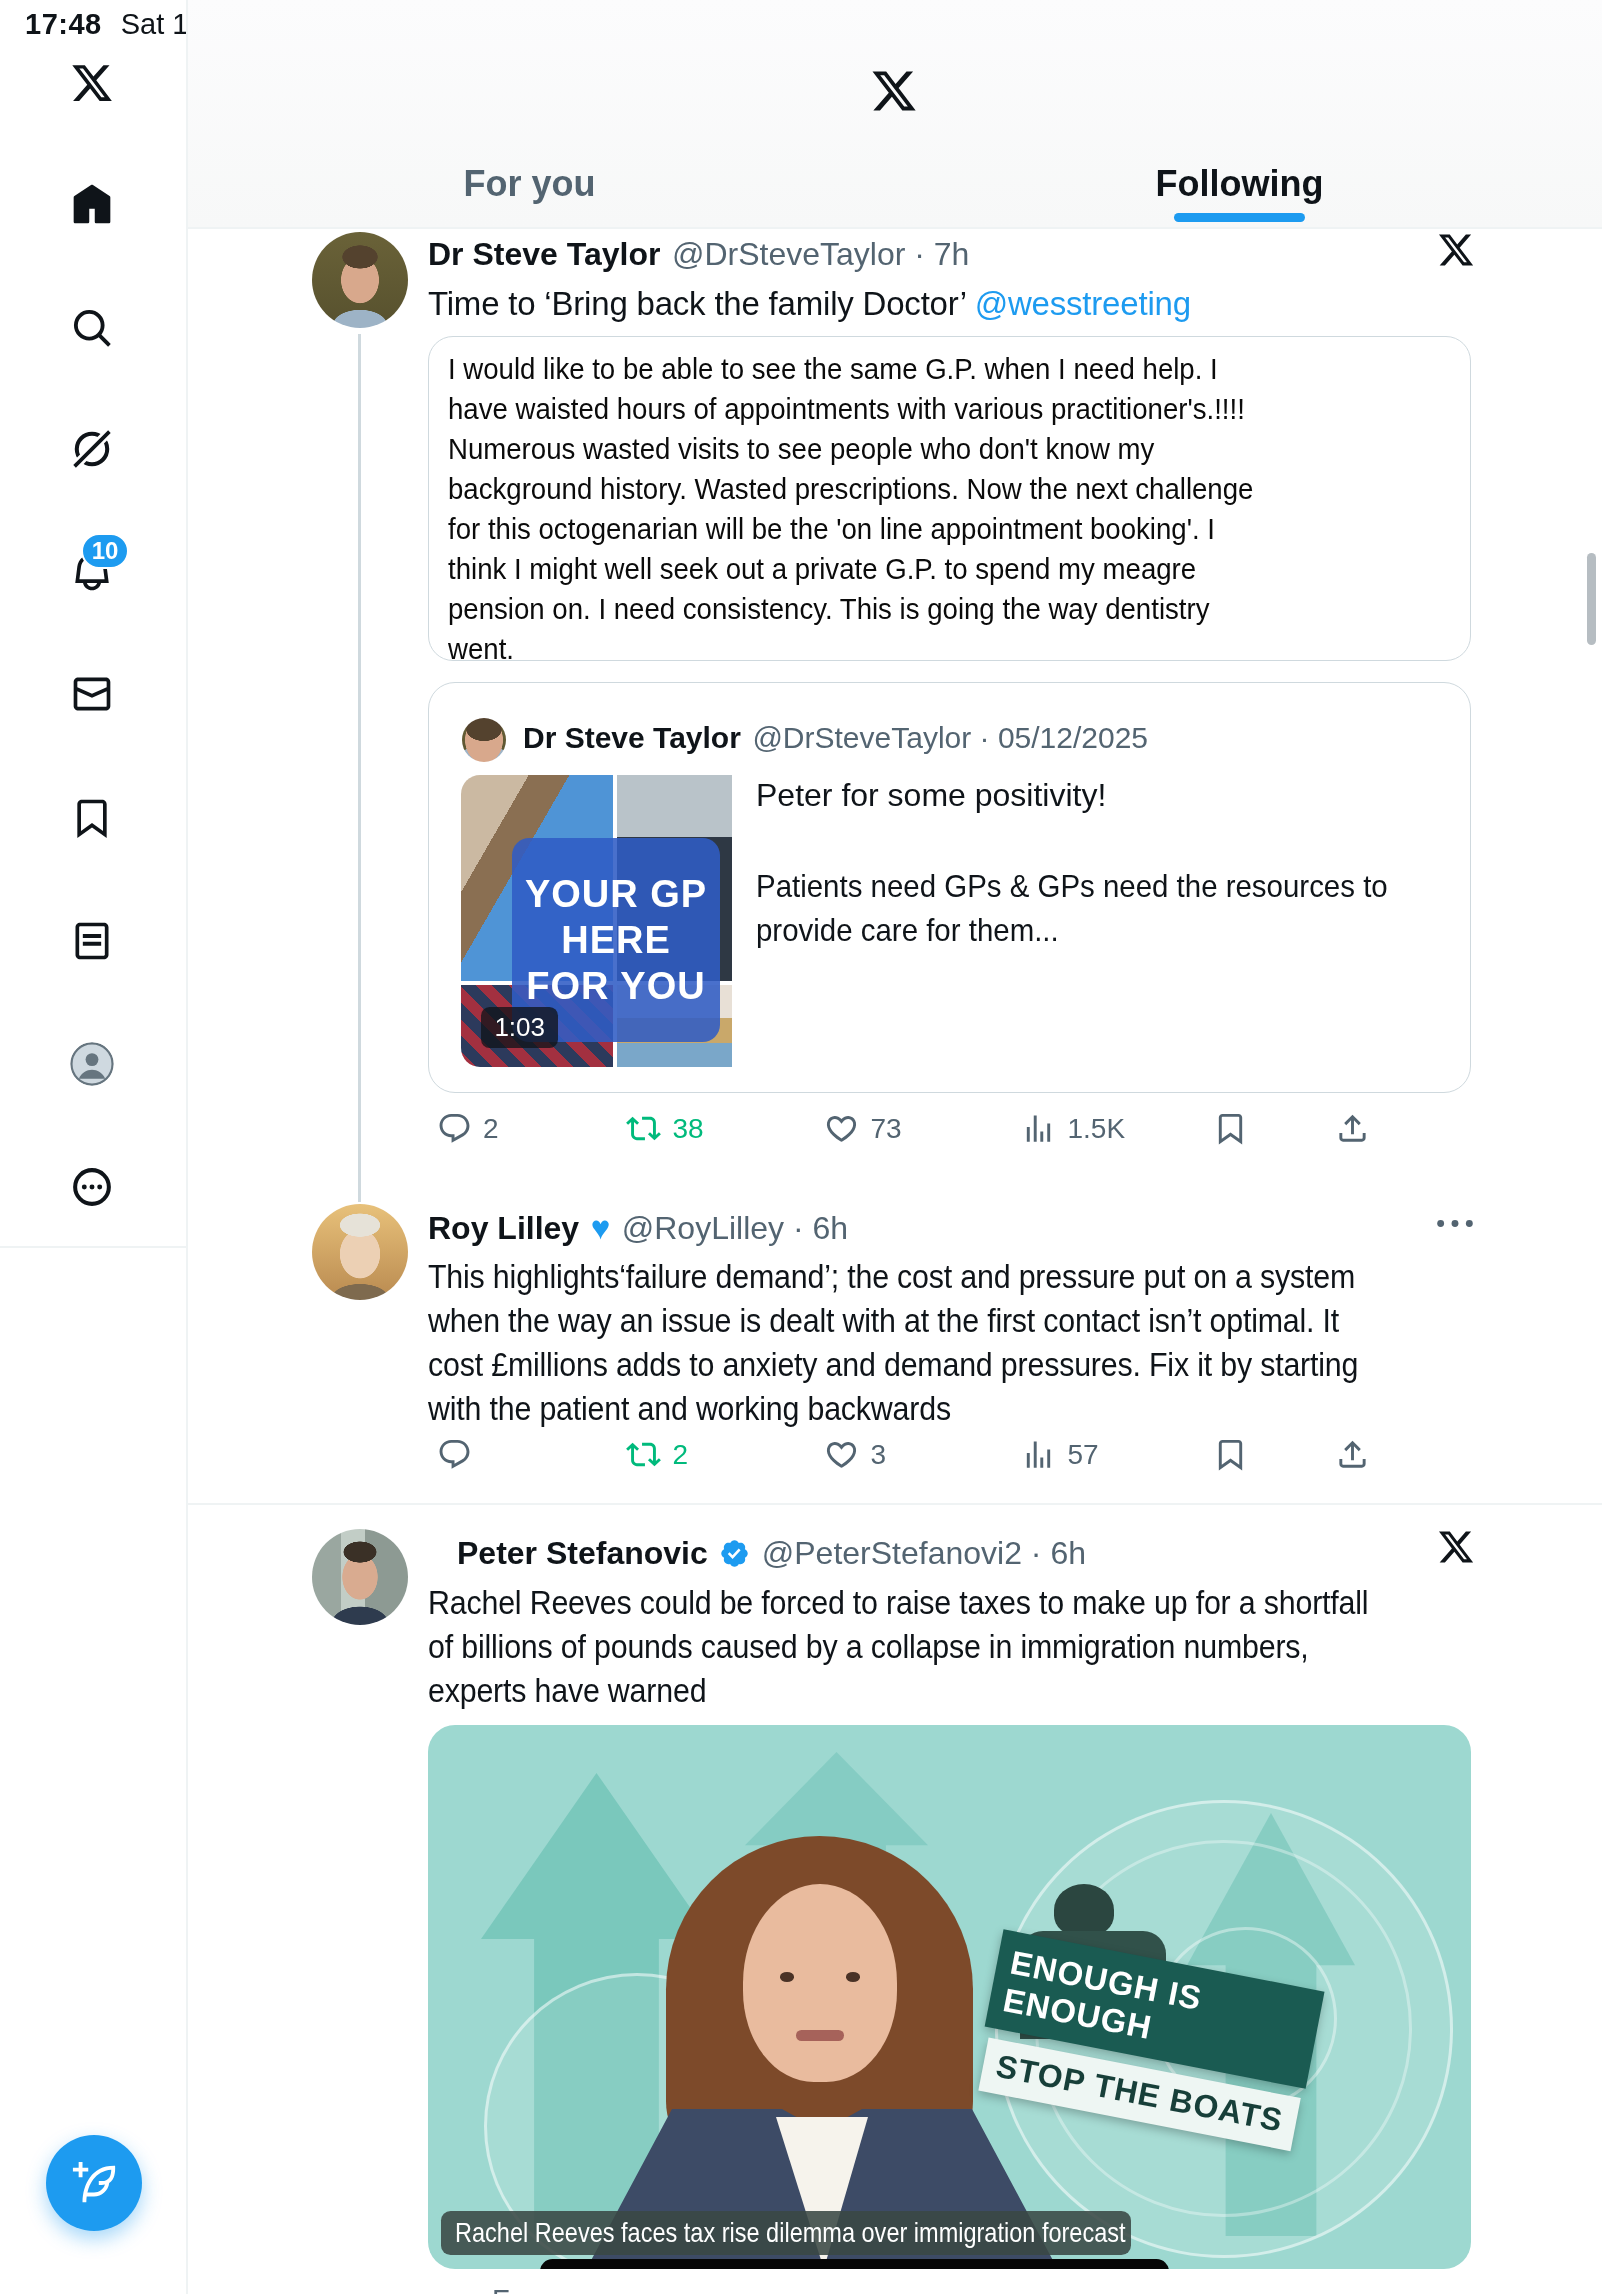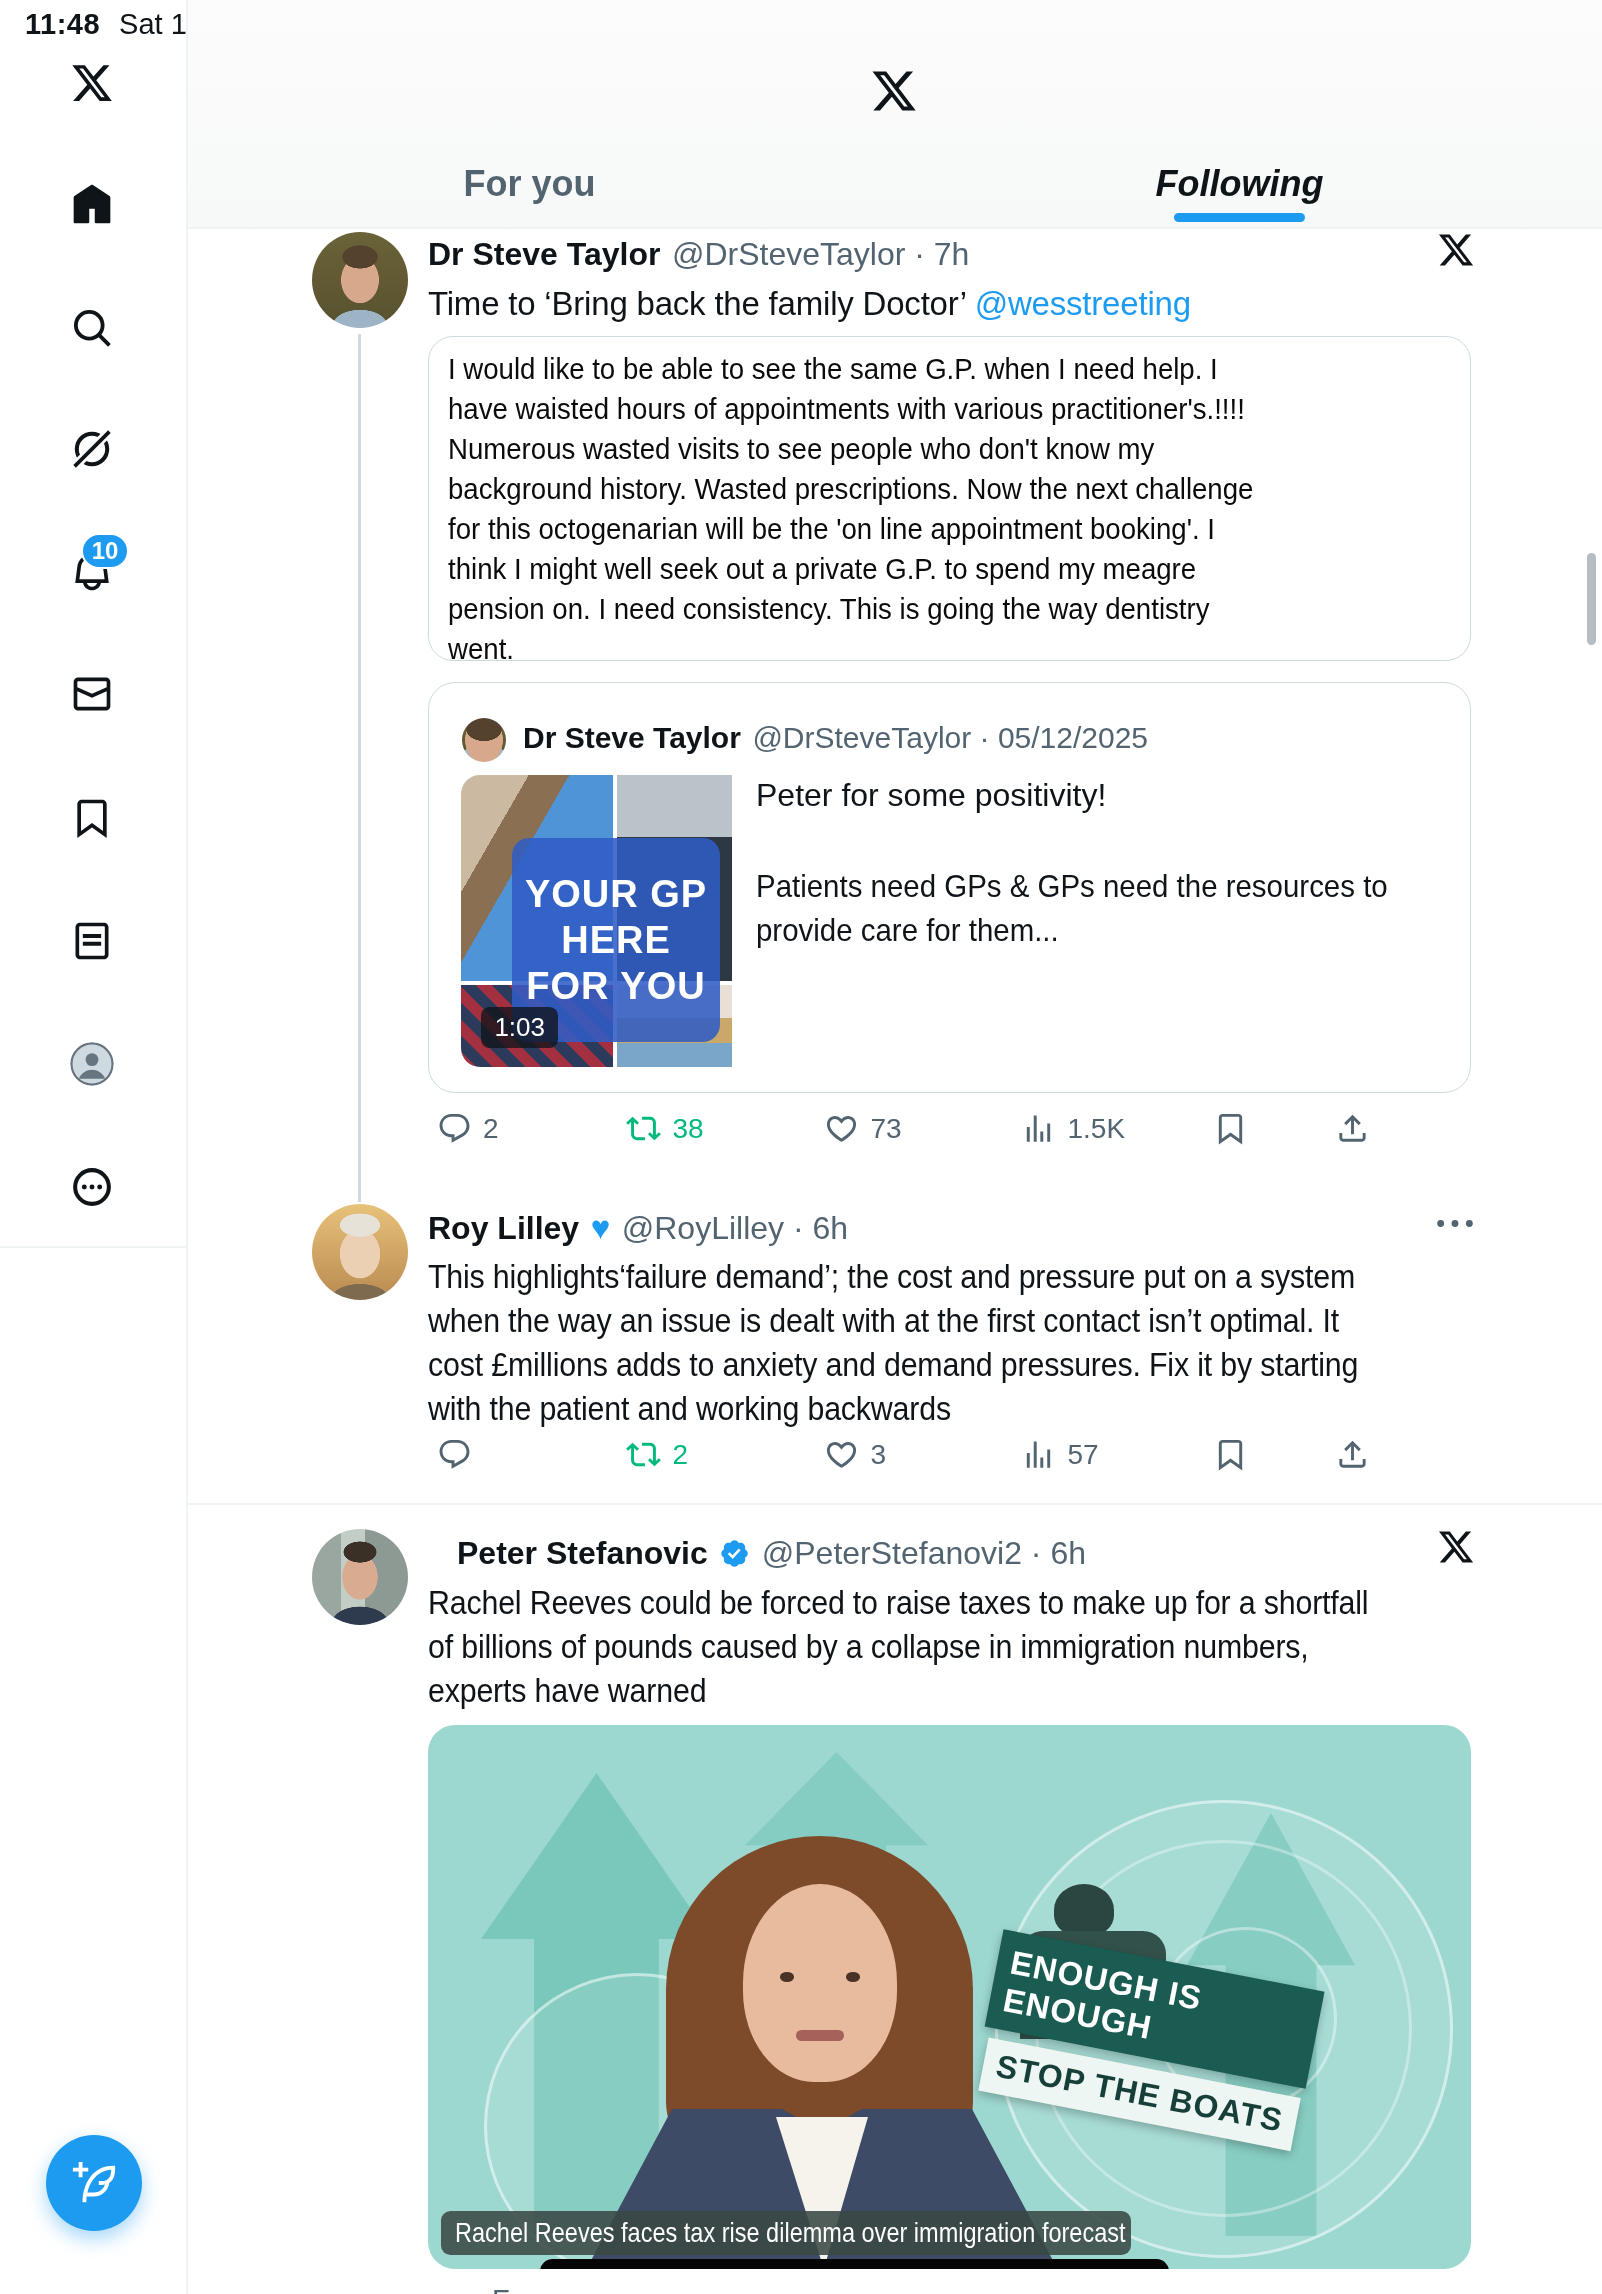--- a/index.html
+++ b/index.html
@@ -30,21 +30,21 @@
   .nbadge{position:absolute;left:81px;top:533px;min-width:48px;height:36px;background:#1d9bf0;border:2.9px solid #fff;
           border-radius:18px;color:#fff;font-size:24px;font-weight:700;display:flex;align-items:center;justify-content:center;
           box-sizing:border-box;padding:0 5.8px;}
 
   
   .hdr-bg{position:absolute;left:188px;top:0;width:1414px;height:227px;background:linear-gradient(180deg,#fcfcfd 0%,#f7f8f8 100%);}
   .hdr-logo{position:absolute;left:870px;top:67px;width:48px;height:48px;color:#0f1419;}
   .hdr-logo svg{width:100%;height:100%;}
   .tab{position:absolute;top:163px;font-size:36px;text-align:center;}
   .tab-foryou{left:448px;width:163px;color:#536471;font-weight:600;}
-  .tab-following{left:1134px;width:211px;color:#0f1419;font-weight:700;font-style:italic;}
+  .tab-following{left:1134px;width:211px;color:#0f1419;font-weight:700;}
   .tab-underline{position:absolute;left:1174px;top:213px;width:131px;height:8.6px;border-radius:4.8px;background:#1d9bf0;}
   .hdr-border{position:absolute;left:188px;top:227px;width:1414px;height:1.9px;background:#eff3f4;}
 
   
   .avatar{position:absolute;width:96px;height:96px;border-radius:50%;overflow:hidden;}
   .av-steve{background:
     radial-gradient(ellipse 29px 19px at 50% 26%, #54422e 60%, transparent 62%),
     radial-gradient(ellipse 31px 38px at 50% 50%, #d8a88c 60%, transparent 62%),
     radial-gradient(ellipse 44px 25px at 50% 97%, #9db3c6 60%, transparent 62%),
     linear-gradient(180deg,#6a6238 0%,#57512e 100%);}
@@ -144,21 +144,21 @@
   .fab{position:absolute;left:46px;top:2135px;width:96px;height:96px;border-radius:50%;background:#1d9bf0;
        display:flex;align-items:center;justify-content:center;box-shadow:0 7.7px 19px rgba(29,155,240,.4);}
   .fab svg{width:46px;height:46px;color:#fff;}
 </style>
 </head>
 <body>
 
 <div class="screen">
 
   <div class="sb-left">
-    <span class="sb-time">11:48</span>
+    <span class="sb-time">17:48</span>
     <span class="sb-date">Sat 10 Jan</span>
   </div>
   <div class="sb-dots">
       <i></i>
       <i></i>
       <i></i>
     </div>
   <div class="sb-right">
     <span class="wifi">
       <svg viewBox="0 0 24 24" fill="currentColor">

